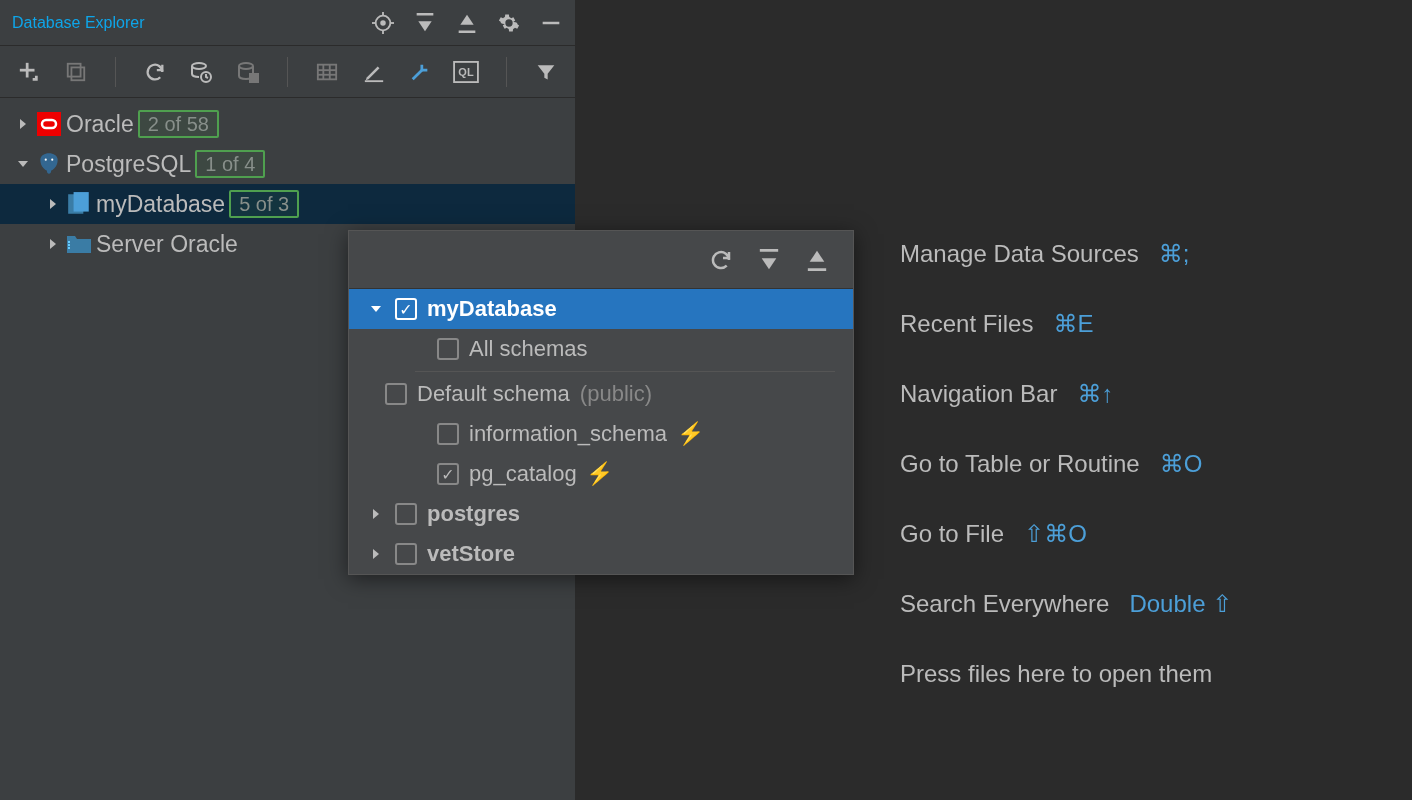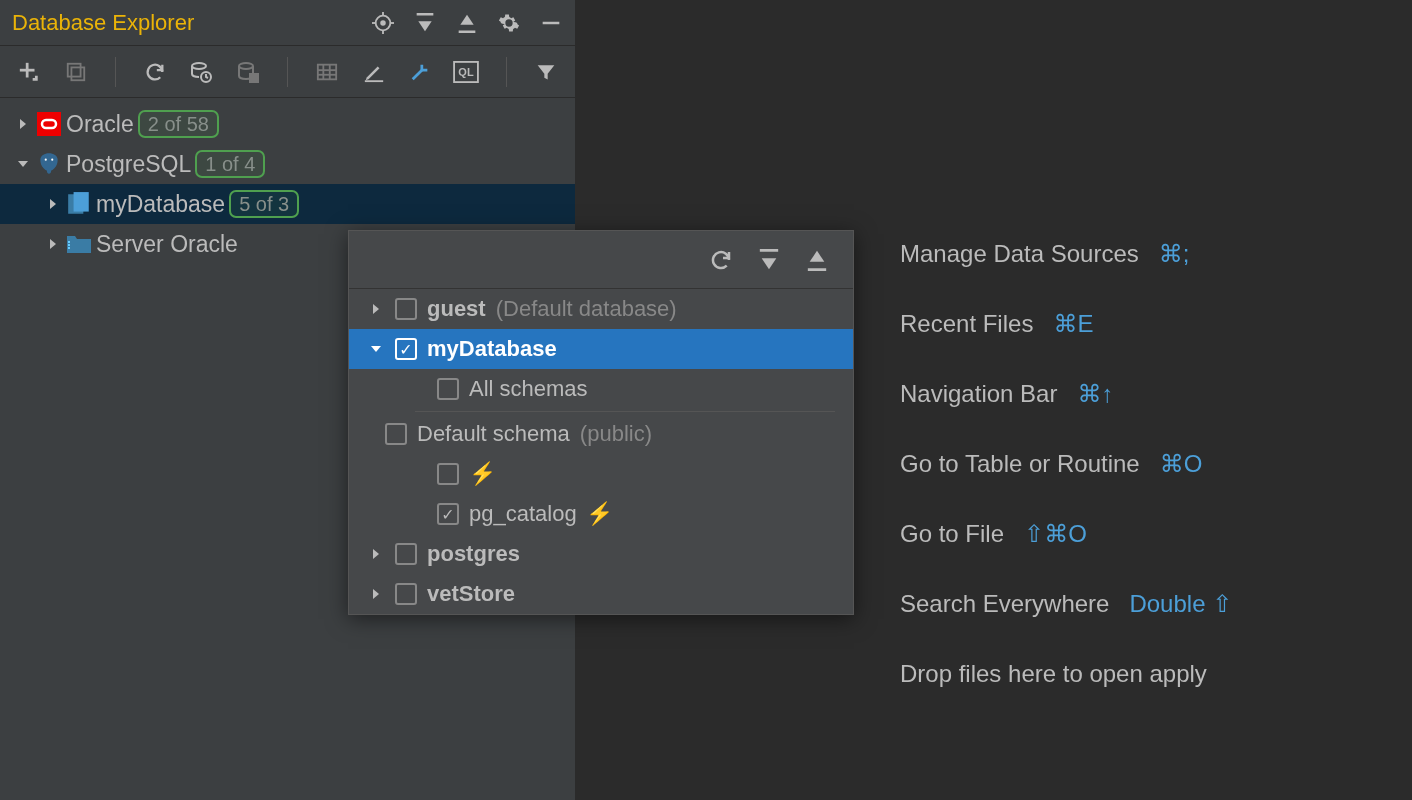--- a/index.html
+++ b/index.html
@@ -19,21 +19,21 @@
   border-right: 1px solid #2b2b2b;
 }
 .panel-header {
   height: 46px;
   padding: 0 12px;
   display: flex;
   align-items: center;
   justify-content: space-between;
   border-bottom: 1px solid #2b2b2b;
 }
-.panel-title { font-size: 22px; color: #eab308; font-weight: 400; }
+.panel-title { font-size: 16px; color: #0ea5e9; font-weight: 400; }
 .header-icons { display: flex; gap: 18px; align-items: center; }
 .icon-btn { width: 24px; height: 24px; display: flex; align-items: center; justify-content: center; cursor: pointer; }
 .toolbar {
   height: 52px;
   display: flex;
   align-items: center;
   gap: 16px;
   padding: 0 14px;
   border-bottom: 1px solid #2b2b2b;
 }
@@ -53,21 +53,21 @@
 .label { color: #bbbbbb; }
 .badge {
   border: 2px solid #4fa04f;
   background: rgba(79,160,79,0.1);
   color: #878f8a;
   padding: 0 8px;
   height: 28px;
   display: flex;
   align-items: center;
   font-size: 20px;
-  border-radius: 7px;
+  border-radius: 2px;
 }
 .popup {
   position: absolute;
   left: 348px;
   top: 230px;
   width: 506px;
   background: #46484a;
   box-shadow: 0 4px 20px rgba(0,0,0,0.5);
   border: 1px solid #555;
 }
@@ -332,30 +332,20 @@
         </svg>
     </span>
     <span class="icon-btn">
       <svg width="22" height="22" viewBox="0 0 24 24" fill="#bbb">
           <rect x="2" y="21" width="20" height="3"></rect>
           <path d="M12 2 L4 14 L20 14 Z"></path>
         </svg>
     </span>
   </div>
   <div class="popup-list">
-    <div class="popup-row">
-      <span class="chevron">
-          <svg width="12" height="12" viewBox="0 0 12 12" fill="#bbb">
-            <path d="M3 1 L9 6 L3 11 Z"></path>
-          </svg>
-        </span>
-      <span class="cb"></span>
-      <span class="label bold">guest</span>
-      <span class="hint">(Default database)</span>
-    </div>
     <div class="popup-row selected">
       <span class="chevron">
           <svg width="12" height="12" viewBox="0 0 12 12" fill="#fff">
             <path d="M1 3 L11 3 L6 9 Z"></path>
           </svg>
         </span>
       <span class="cb checked"></span>
       <span class="label bold">myDatabase</span>
     </div>
     <div class="popup-row" style="padding-left:88px">
@@ -363,20 +353,21 @@
       <span class="label">All schemas</span>
     </div>
     <div class="divider"></div>
     <div class="popup-row" style="padding-left:36px">
       <span class="cb"></span>
       <span class="label">Default schema</span>
       <span class="hint">(public)</span>
     </div>
     <div class="popup-row" style="padding-left:88px">
       <span class="cb"></span>
+      <span class="label">information_schema</span>
       <span class="bolt">⚡</span>
     </div>
     <div class="popup-row" style="padding-left:88px">
       <span class="cb checked"></span>
       <span class="label">pg_catalog</span>
       <span class="bolt-gray">⚡</span>
     </div>
     <div class="popup-row">
       <span class="chevron">
           <svg width="12" height="12" viewBox="0 0 12 12" fill="#bbb">
@@ -417,15 +408,15 @@
   </div>
   <div class="welcome-row">
     <span>Go to File</span>
     <span class="shortcut">⇧⌘O</span>
   </div>
   <div class="welcome-row">
     <span>Search Everywhere</span>
     <span class="shortcut">Double ⇧</span>
   </div>
   <div class="welcome-row">
-    <span>Drop files here to open apply</span>
+    <span>Press files here to open them</span>
   </div>
 </div>
 
 </body></html>

